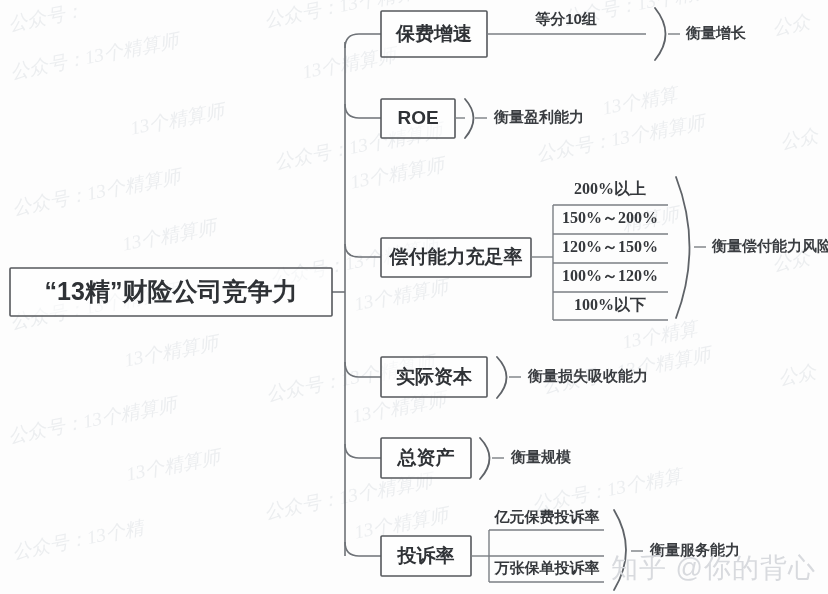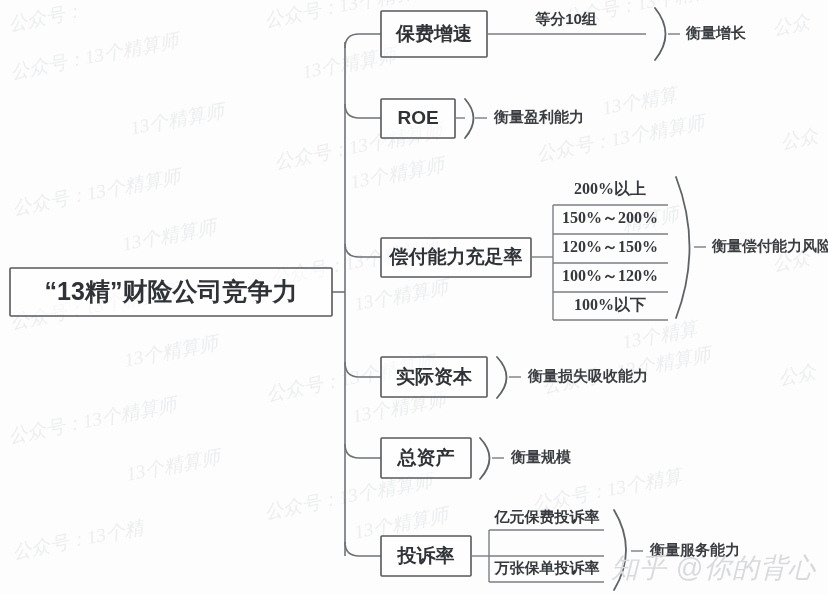--- a/index.html
+++ b/index.html
@@ -20,21 +20,21 @@
   }
   #wm-layer, #diagram-layer, #zhihu-layer {
     position: absolute;
     left: 0;
     top: 0;
     width: 828px;
     height: 594px;
   }
   #wm-layer { z-index: 1; }
   #diagram-layer { z-index: 2; }
-  #zhihu-layer { z-index: 3; font-style: italic; }
+  #zhihu-layer { z-index: 3; }
 
   .wm {
     position: absolute;
     color: #eceef0;
     font-family: "Liberation Serif", serif;
     font-size: 19px;
     font-style: italic;
     white-space: nowrap;
     transform: rotate(-11deg);
     transform-origin: left top;

